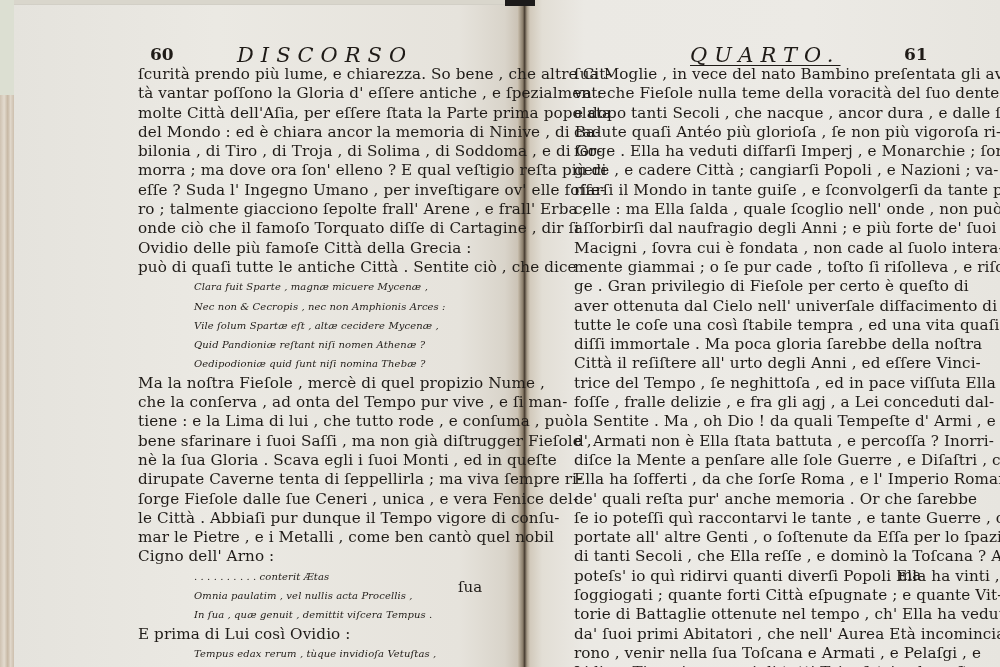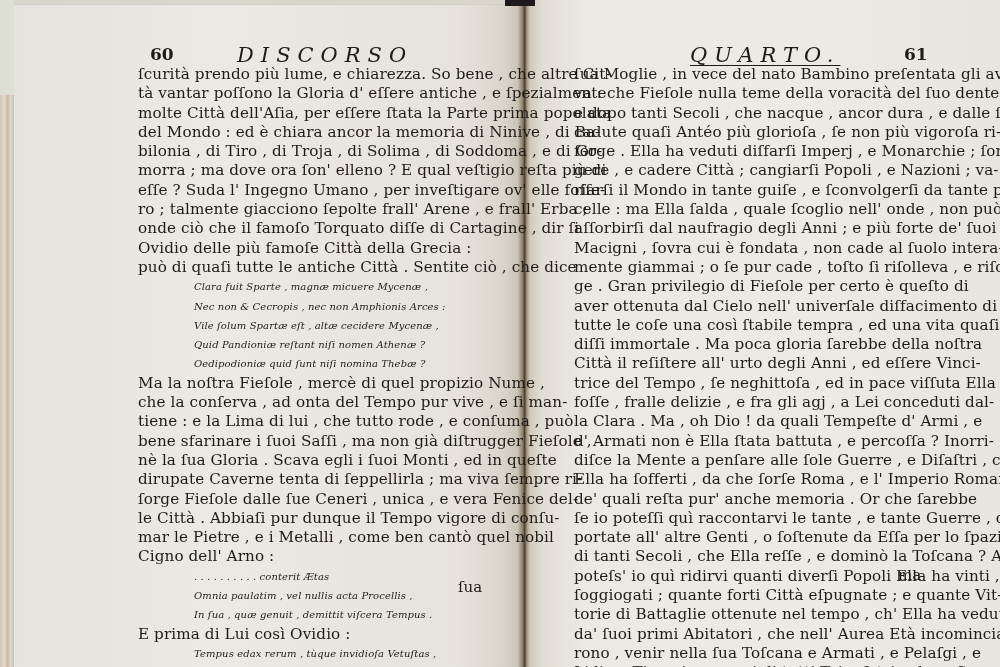--- a/index.html
+++ b/index.html
@@ -123,21 +123,21 @@
       <span class="line">aſſorbirſi dal naufragio degli Anni ; e più forte de' ſuoi</span>
       <span class="line">Macigni , ſovra cui è fondata , non cade al ſuolo intera-</span>
       <span class="line">mente giammai ; o ſe pur cade , toſto ſi riſolleva , e riſor-</span>
       <span class="line">ge . Gran privilegio di Fieſole per certo è queſto di</span>
       <span class="line">aver ottenuta dal Cielo nell' univerſale diſfacimento di</span>
       <span class="line">tutte le coſe una così ſtabile tempra , ed una vita quaſi</span>
       <span class="line">diſſi immortale . Ma poca gloria ſarebbe della noſtra</span>
       <span class="line">Città il reſiſtere all' urto degli Anni , ed eſſere Vinci-</span>
       <span class="line">trice del Tempo , ſe neghittoſa , ed in pace viſſuta Ella</span>
       <span class="line">foſſe , fralle delizie , e fra gli agj , a Lei conceduti dal-</span>
-      <span class="line">la Clara . Ma , oh Dio ! da quali Tempeſte d' Armi , e</span>
+      <span class="line">la Sentite . Ma , oh Dio ! da quali Tempeſte d' Armi , e</span>
       <span class="line">d' Armati non è Ella ſtata battuta , e percoſſa ? Inorri-</span>
       <span class="line">diſce la Mente a penſare alle ſole Guerre , e Diſaſtri , che</span>
       <span class="line">Ella ha ſofferti , da che ſorſe Roma , e l' Imperio Romano ,</span>
       <span class="line">de' quali reſta pur' anche memoria . Or che ſarebbe</span>
       <span class="line">ſe io poteſſi quì raccontarvi le tante , e tante Guerre , o</span>
       <span class="line">portate all' altre Genti , o ſoſtenute da Eſſa per lo ſpazio</span>
       <span class="line">di tanti Secoli , che Ella reſſe , e dominò la Toſcana ? Ah</span>
       <span class="line">poteſs' io quì ridirvi quanti diverſi Popoli Ella ha vinti , e</span>
       <span class="line">ſoggiogati ; quante forti Città eſpugnate ; e quante Vit-</span>
       <span class="line">torie di Battaglie ottenute nel tempo , ch' Ella ha veduti</span>

